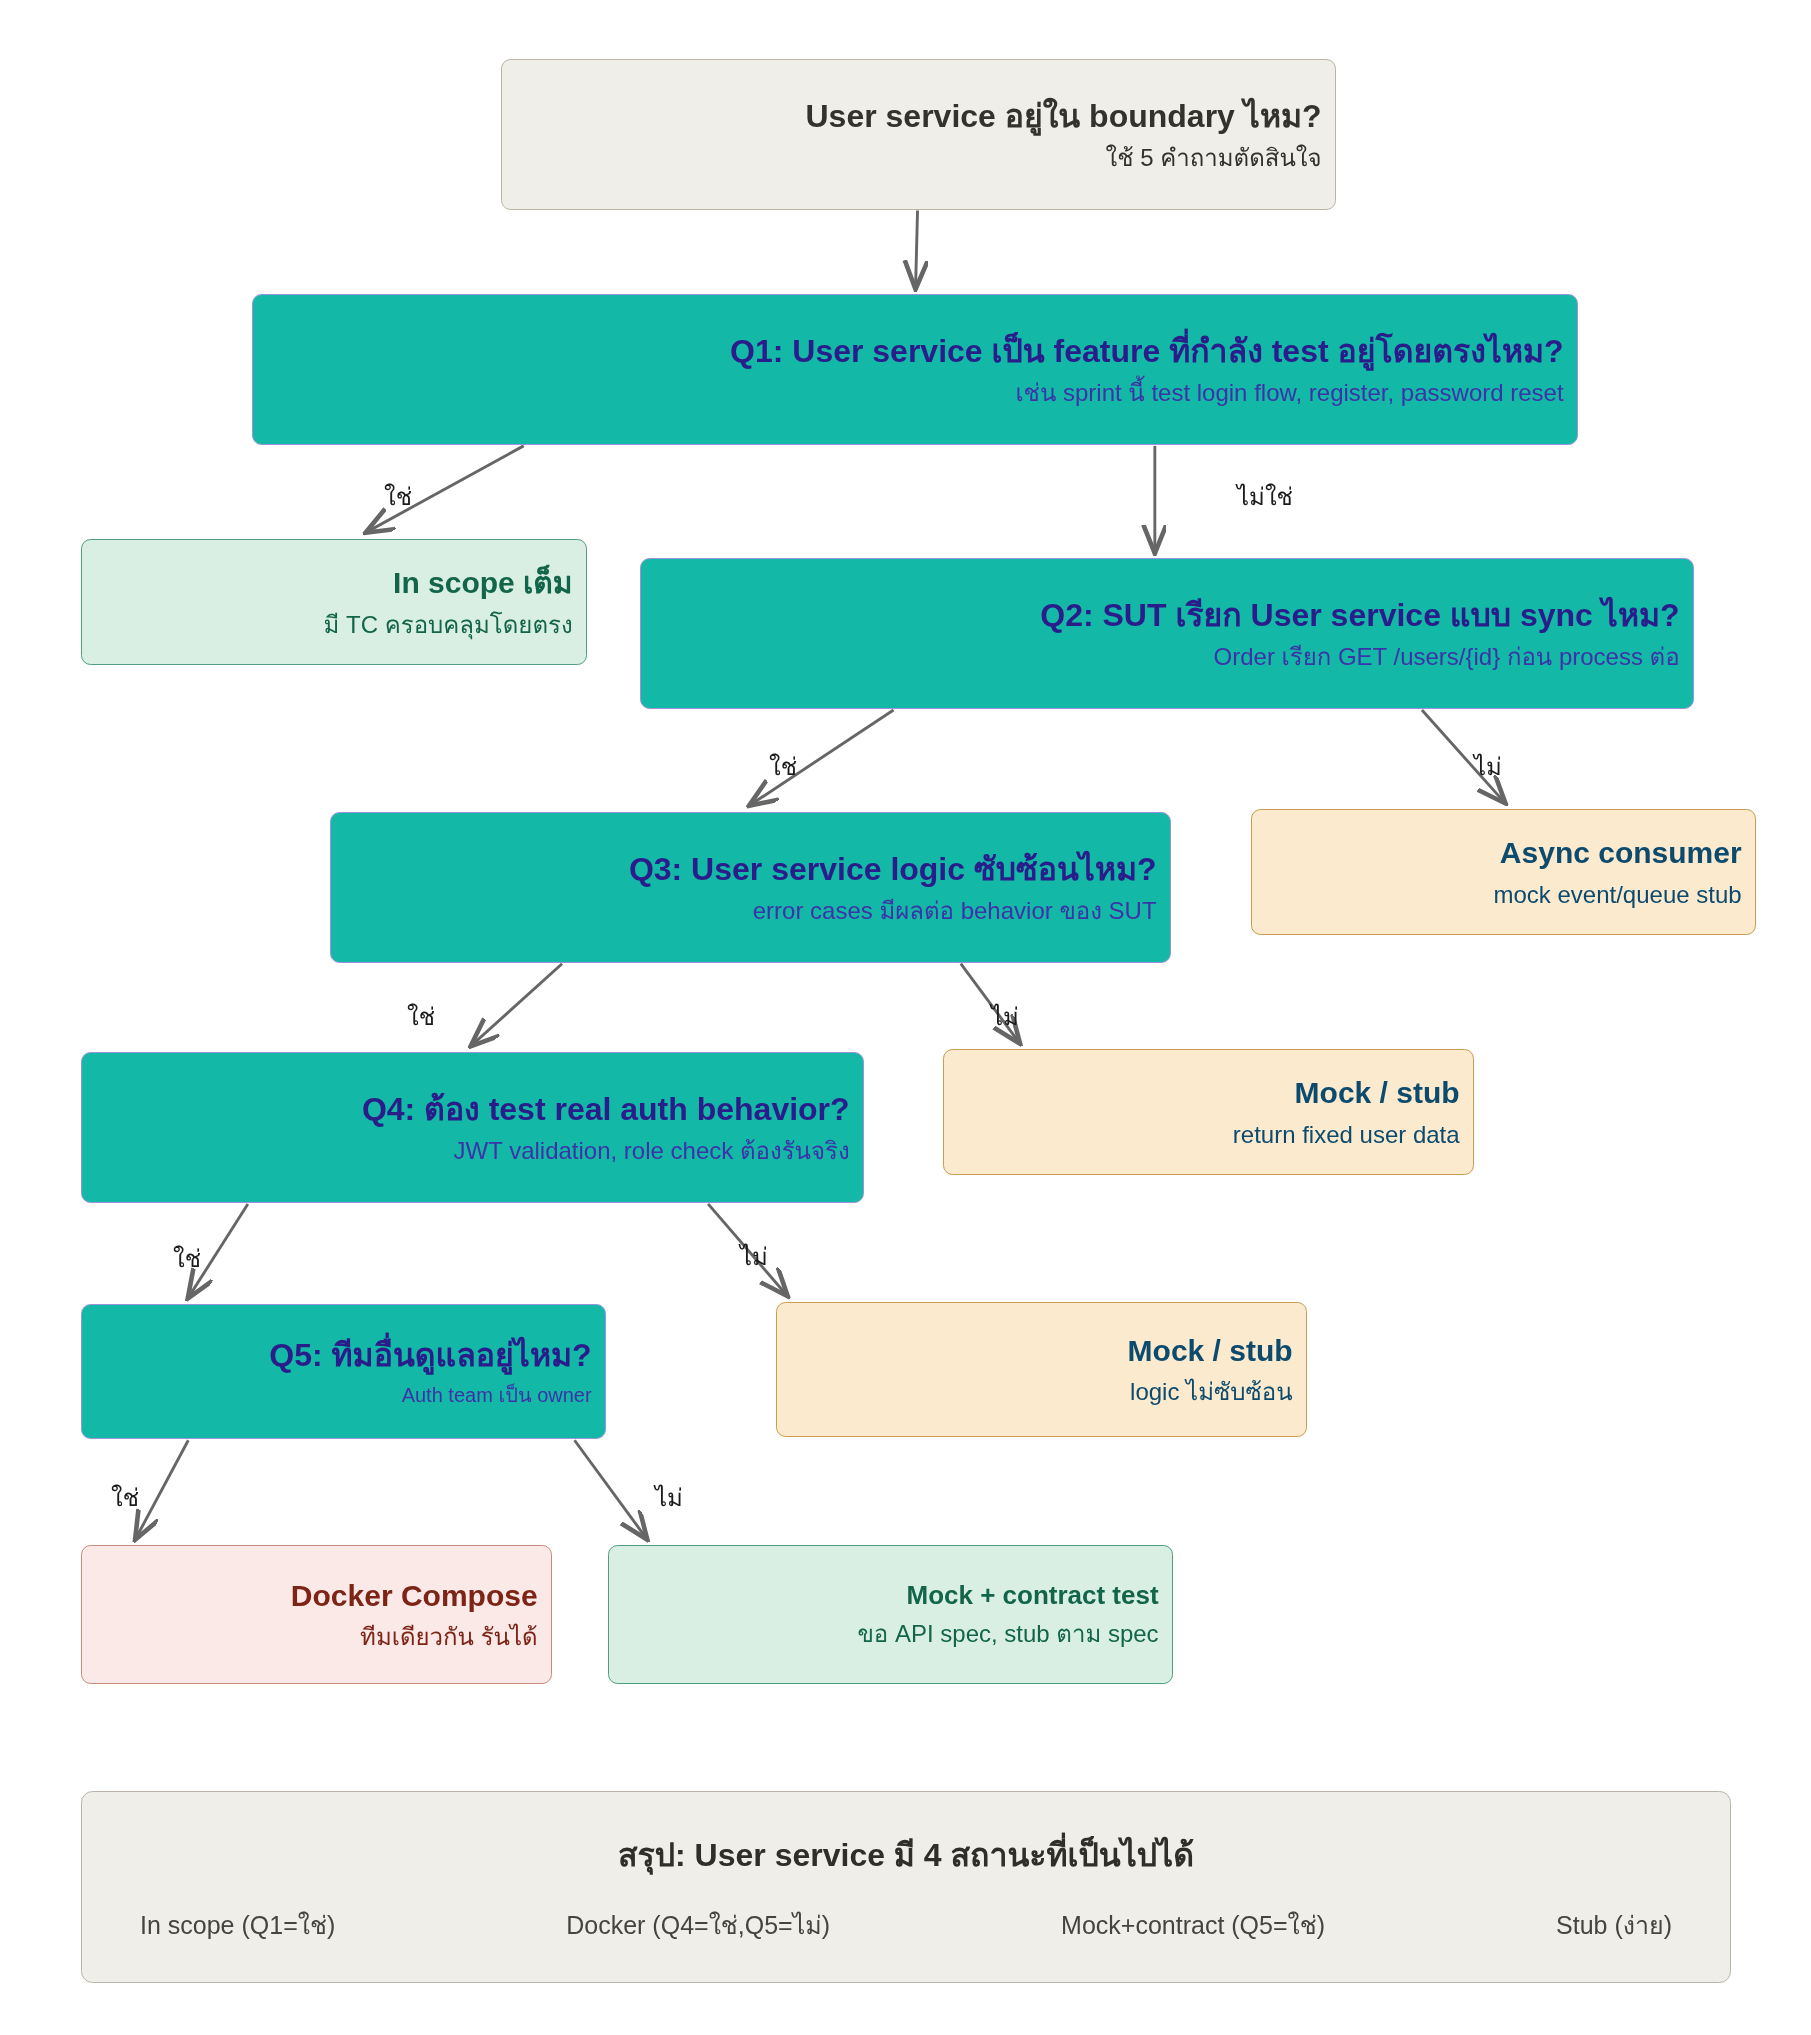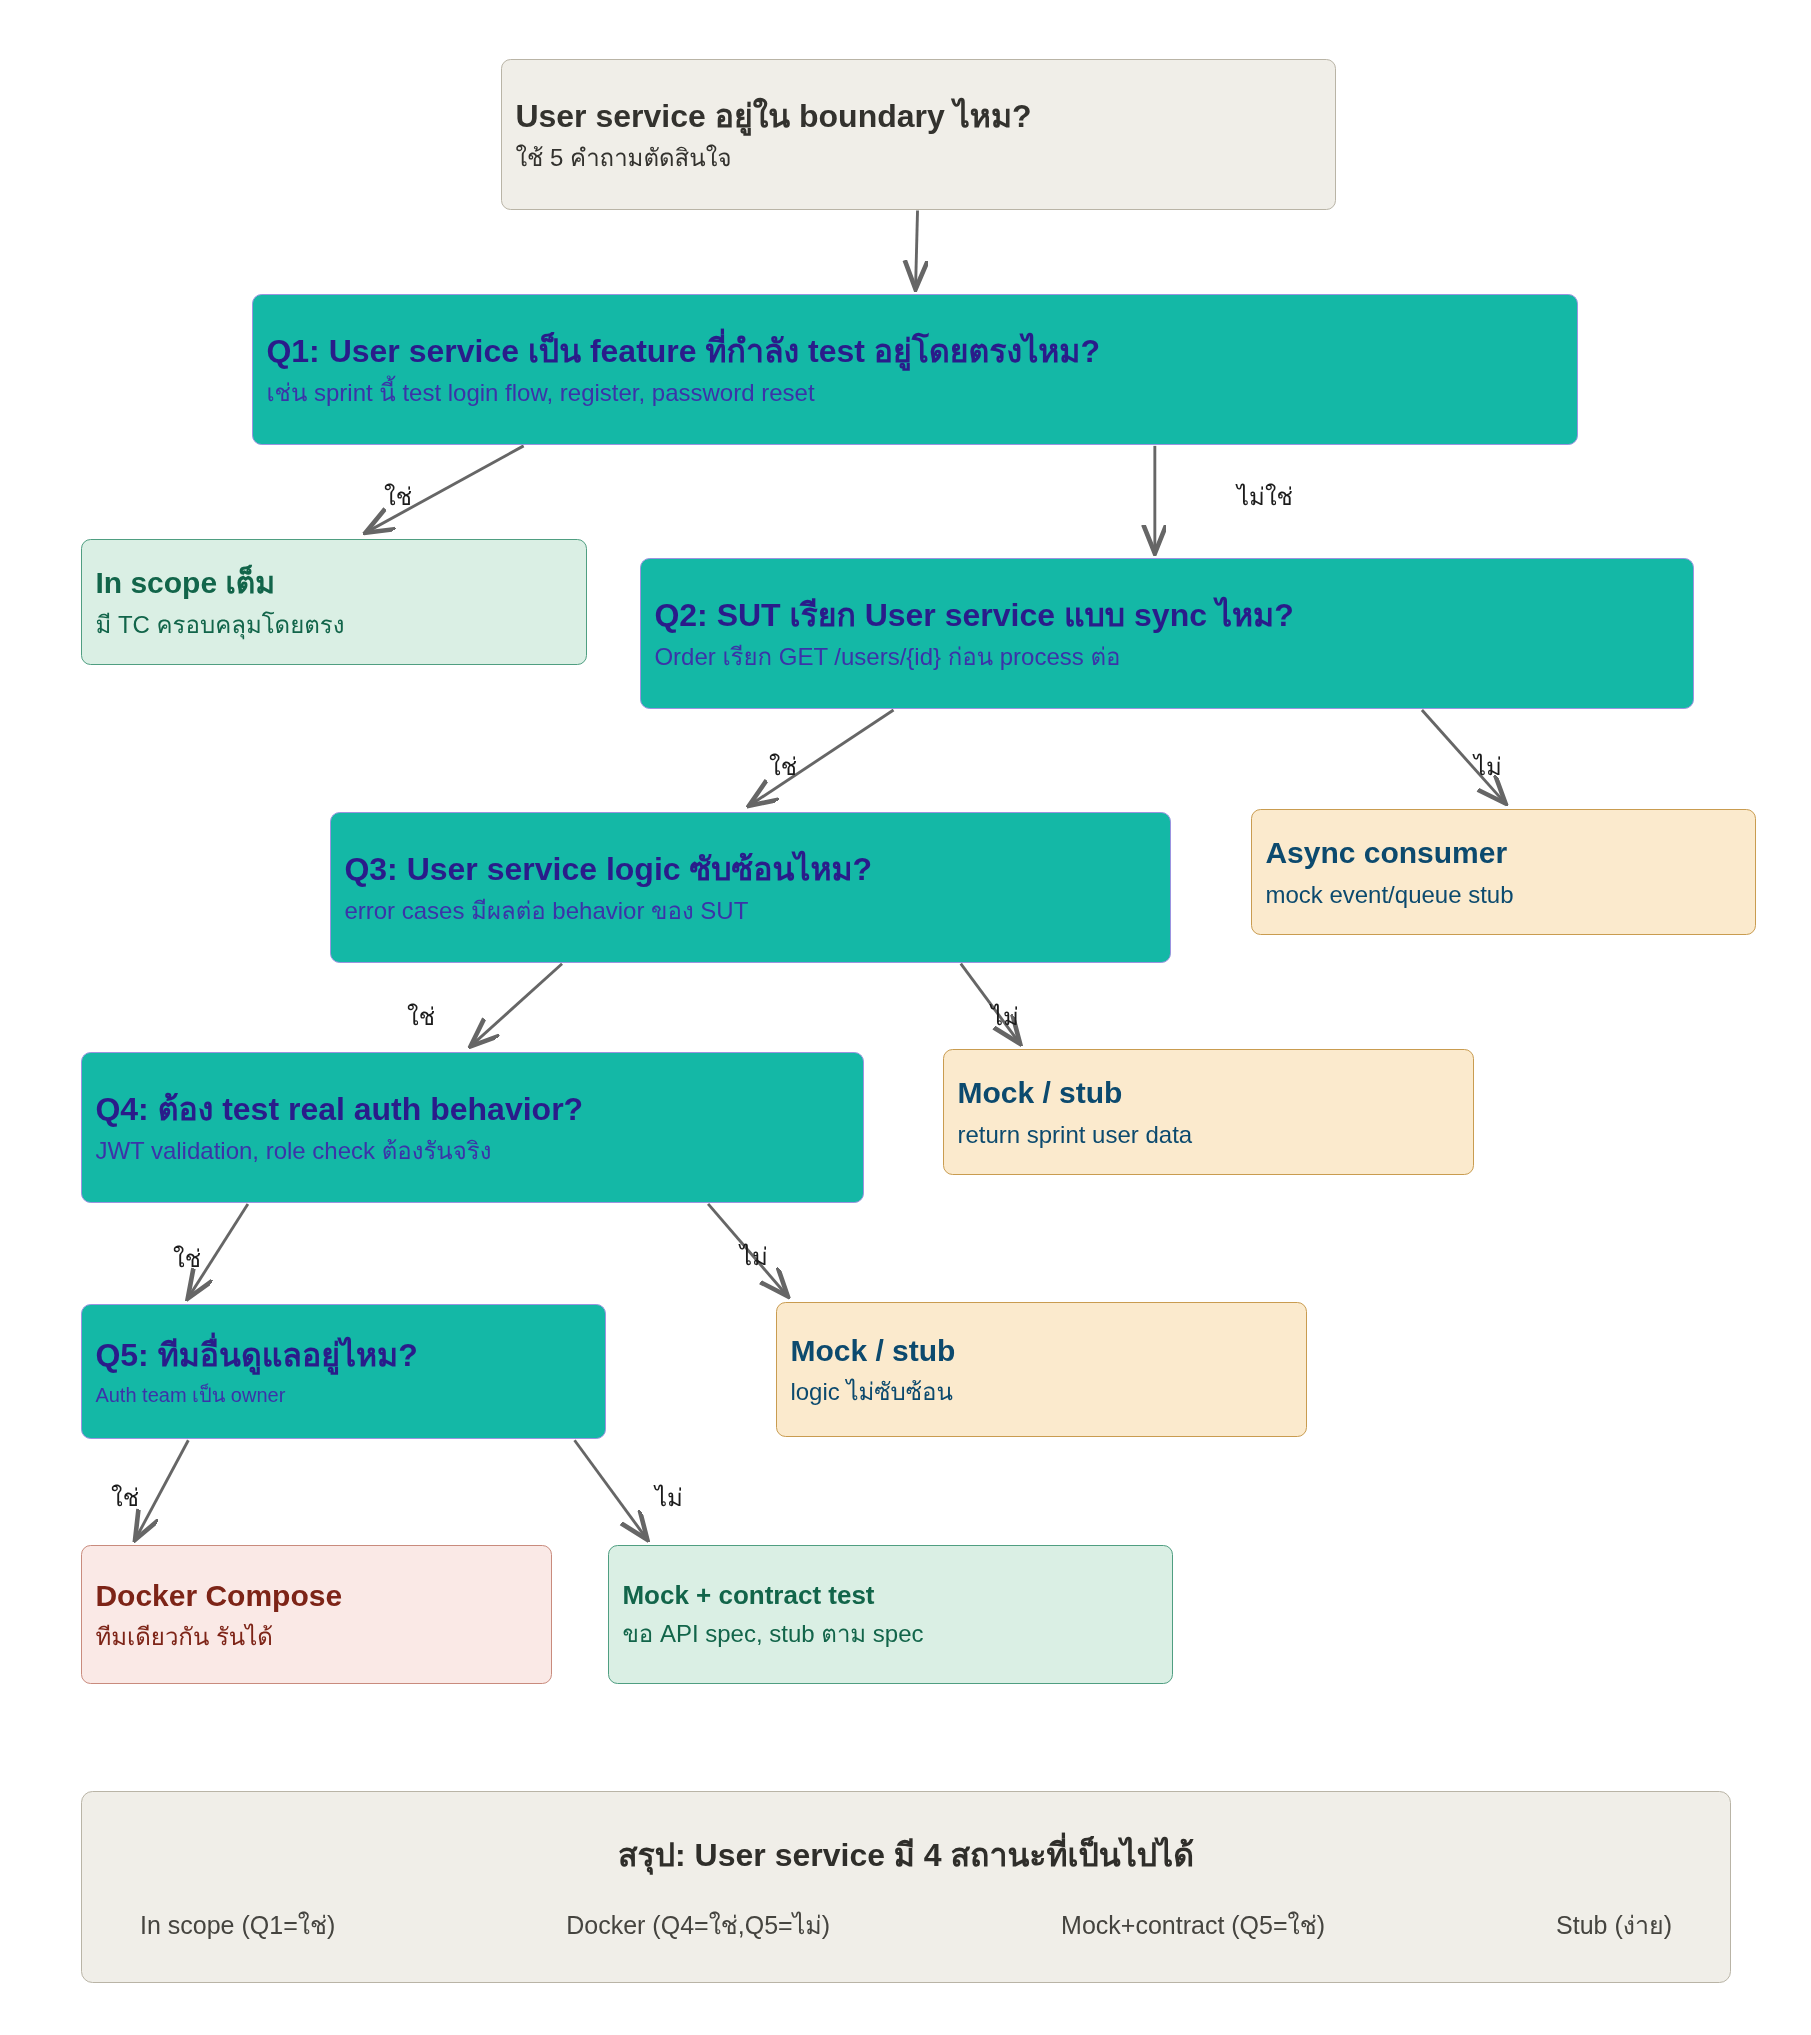--- a/index.html
+++ b/index.html
@@ -21,21 +21,21 @@
     pointer-events: none;
     z-index: 1;
   }
 
   .node {
     position: absolute;
     border-radius: 9.6px;
     border: 1.5px solid;
     display: flex;
     flex-direction: column;
-    align-items: flex-start;
+    align-items: flex-end;
     justify-content: center;
     text-align: center;
     z-index: 2;
     padding: 5.8px 13.4px;
   }
   .node .t1 {
     font-weight: bold;
     line-height: 1.28;
     white-space: nowrap;
   }
@@ -215,21 +215,21 @@
     <div class="t2">error cases มีผลต่อ behavior ของ SUT</div>
   </div>
 
   <div class="node n-purple" id="node-q4">
     <div class="t1">Q4: ต้อง test real auth behavior?</div>
     <div class="t2">JWT validation, role check ต้องรันจริง</div>
   </div>
 
   <div class="node n-tan" id="node-mock1">
     <div class="t1">Mock / stub</div>
-    <div class="t2">return sprint user data</div>
+    <div class="t2">return fixed user data</div>
   </div>
 
   <div class="node n-purple" id="node-q5">
     <div class="t1">Q5: ทีมอื่นดูแลอยู่ไหม?</div>
     <div class="t2">Auth team เป็น owner</div>
   </div>
 
   <div class="node n-tan" id="node-mock2">
     <div class="t1">Mock / stub</div>
     <div class="t2">logic ไม่ซับซ้อน</div>

